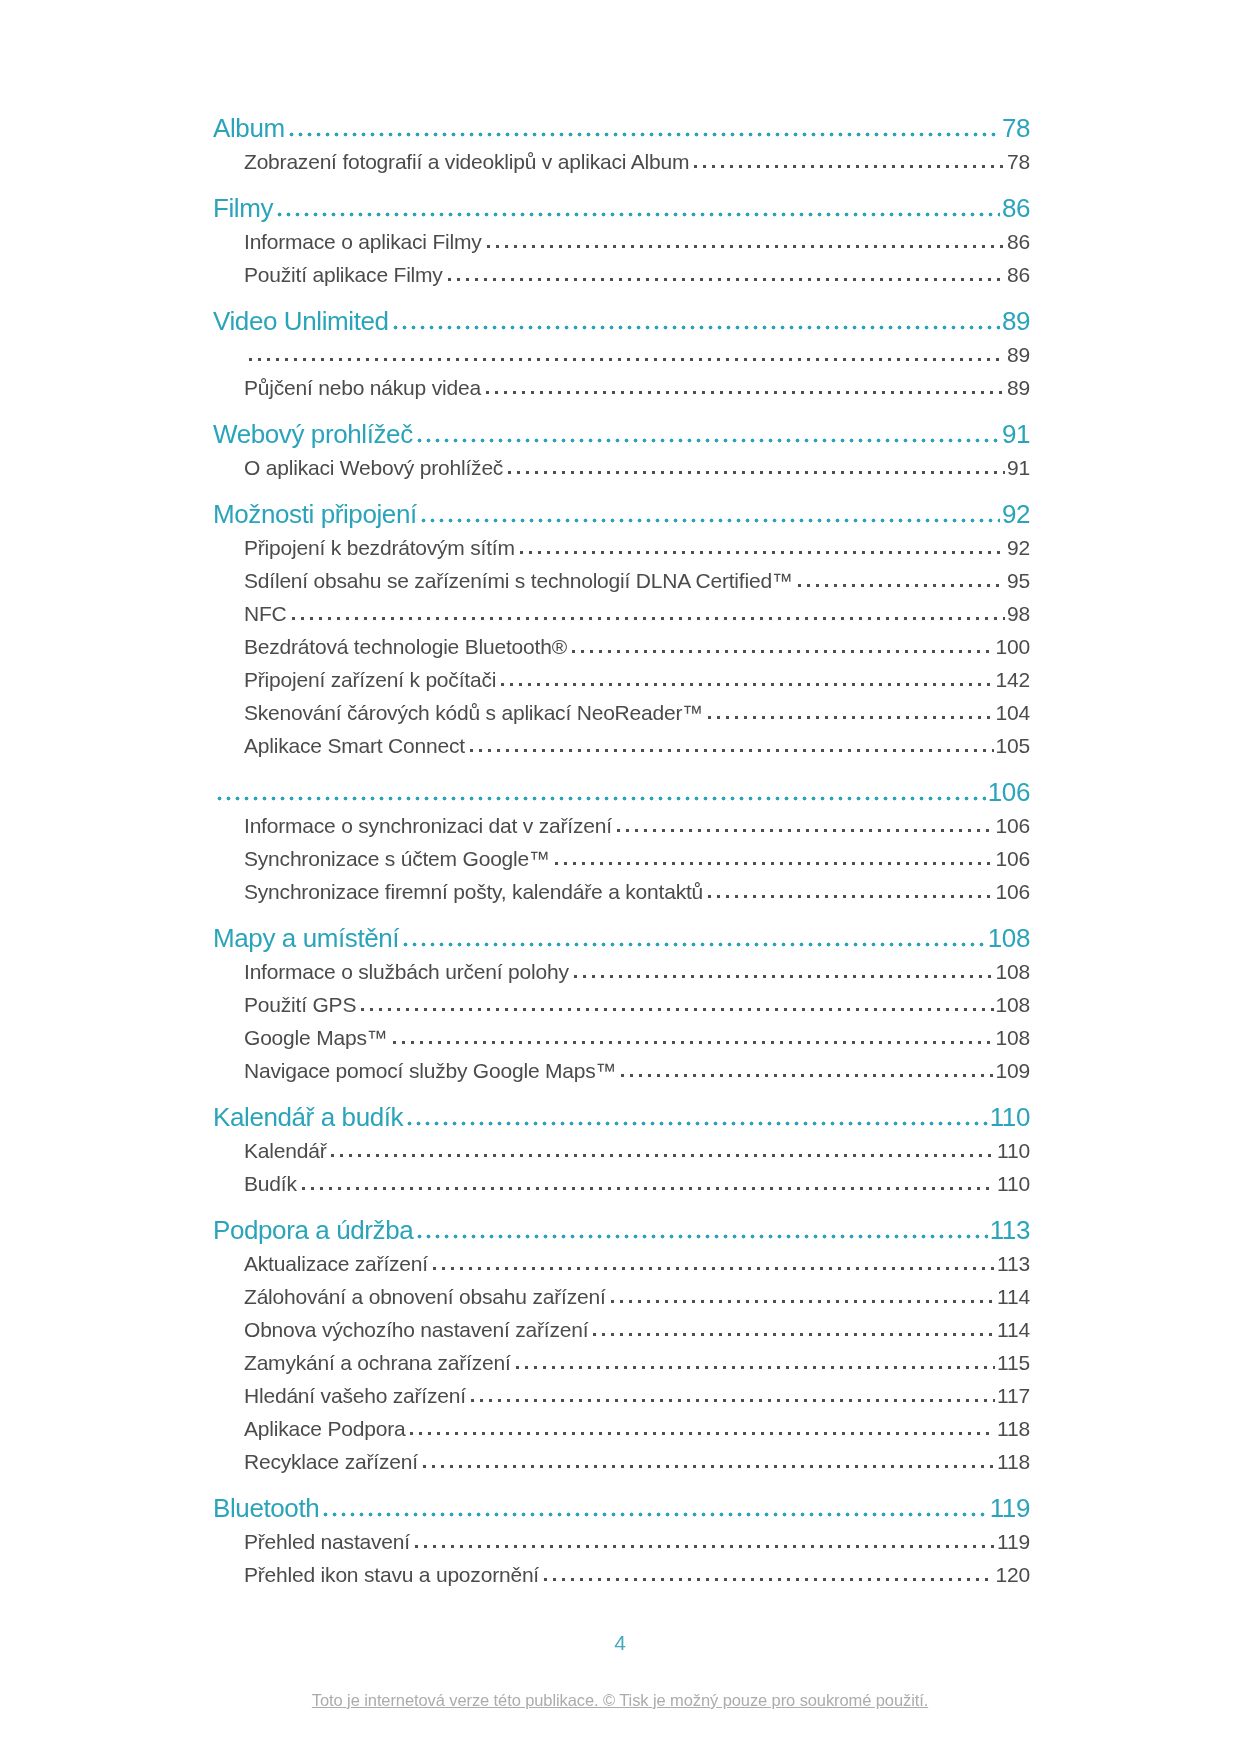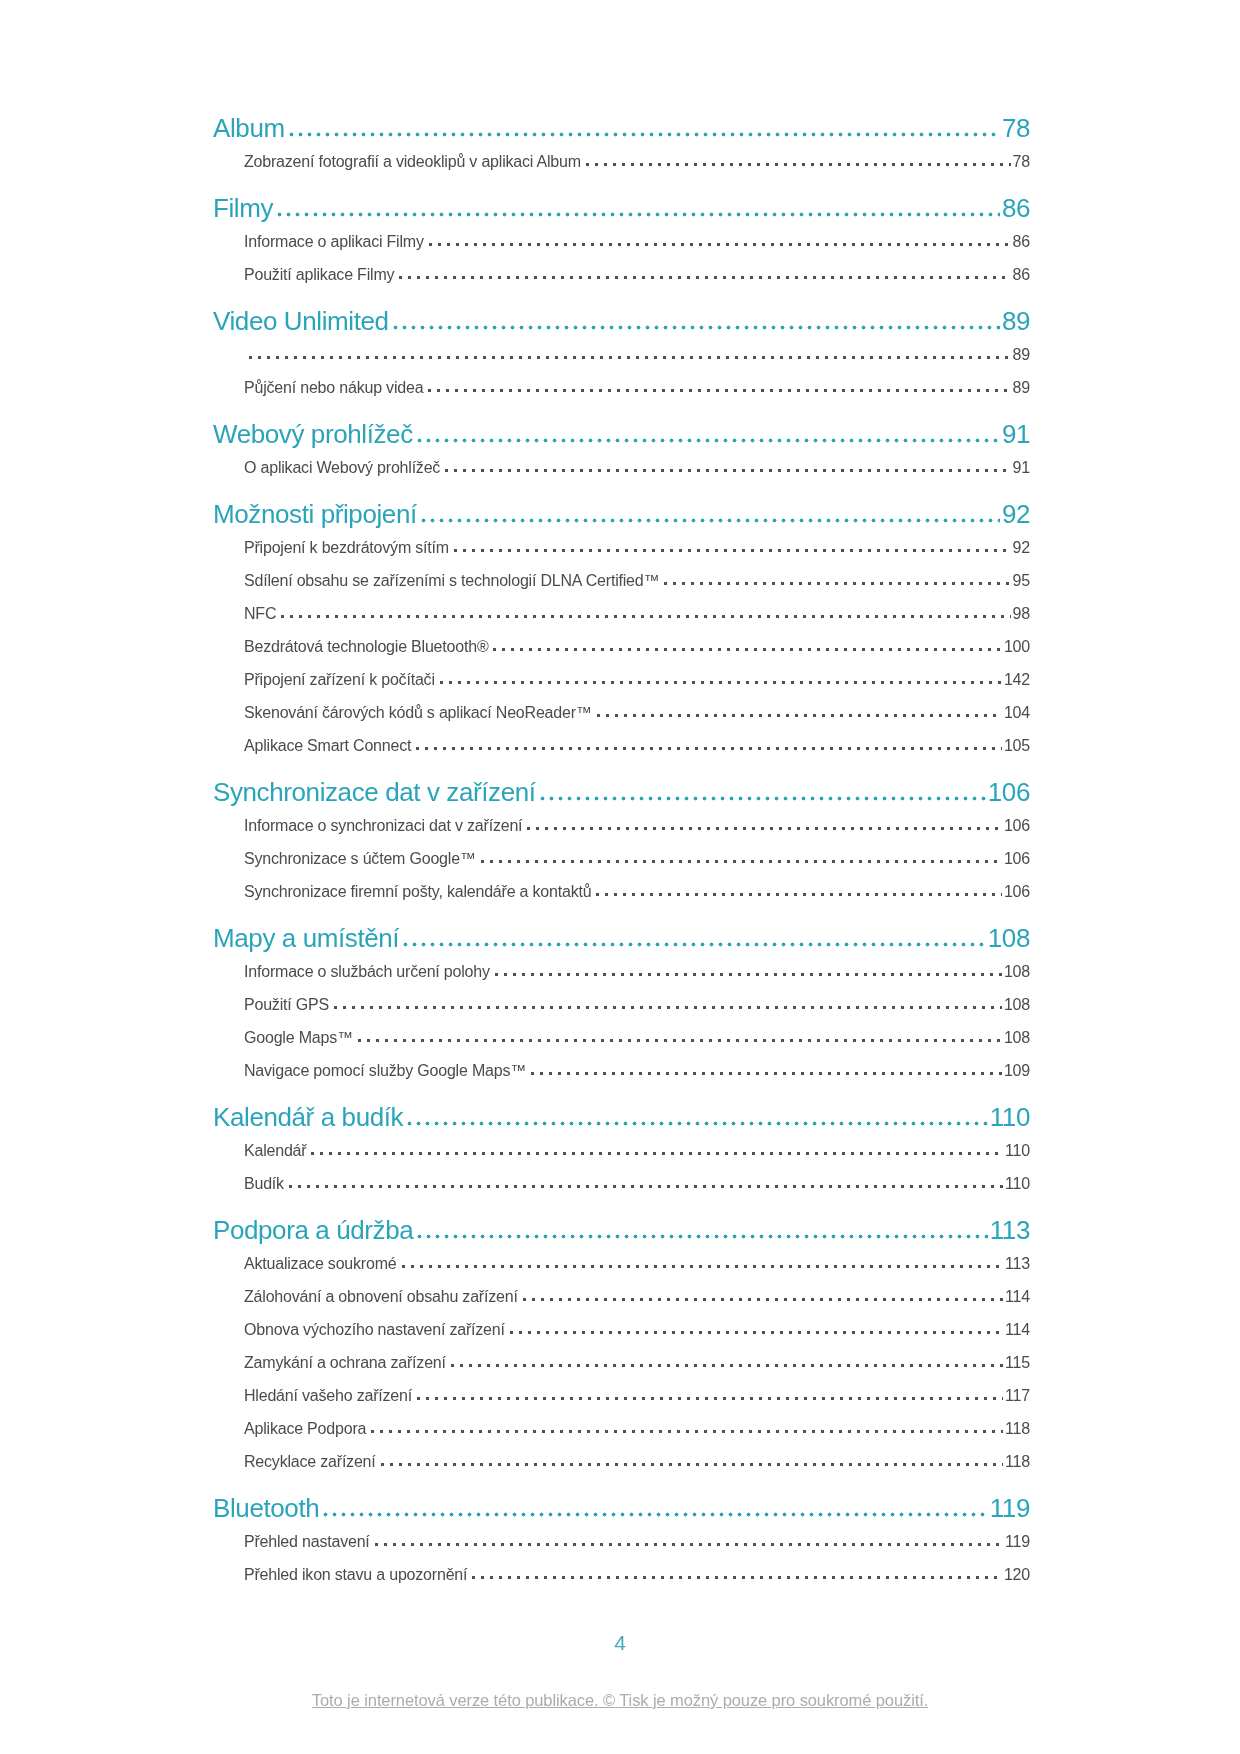--- a/index.html
+++ b/index.html
@@ -26,21 +26,21 @@
     white-space: nowrap;
   }
   .toc-row.heading {
     color: #2AA4BA;
     font-size: 26px;
     letter-spacing: -0.4px;
   }
   .toc-row.heading:not(:first-child) { margin-top: 14px; }
   .toc-row.sub {
     color: #4B4B4B;
-    font-size: 16px;
+    font-size: 21px;
     letter-spacing: -0.2px;
     padding-left: 31px;
   }
   .toc-row .label { white-space: nowrap; }
   .toc-row .page-num { white-space: nowrap; }
   .toc-row .leader {
     flex: 1 1 auto;
     min-width: 14px;
     height: 5px;
     margin: 0 2px;
@@ -165,21 +165,20 @@
         <span class="label">Skenování čárových kódů s aplikací NeoReader™</span>
         <span class="leader"></span>
         <span class="page-num">104</span>
       </div>
       <div class="toc-row sub">
         <span class="label">Aplikace Smart Connect</span>
         <span class="leader"></span>
         <span class="page-num">105</span>
       </div>
       <div class="toc-row heading">
-        <span class="label">Synchronizace dat v zařízení</span>
         <span class="leader"></span>
         <span class="page-num">106</span>
       </div>
       <div class="toc-row sub">
         <span class="label">Informace o synchronizaci dat v zařízení</span>
         <span class="leader"></span>
         <span class="page-num">106</span>
       </div>
       <div class="toc-row sub">
         <span class="label">Synchronizace s účtem Google™</span>
@@ -230,21 +229,21 @@
         <span class="label">Budík</span>
         <span class="leader"></span>
         <span class="page-num">110</span>
       </div>
       <div class="toc-row heading">
         <span class="label">Podpora a údržba</span>
         <span class="leader"></span>
         <span class="page-num">113</span>
       </div>
       <div class="toc-row sub">
-        <span class="label">Aktualizace soukromé</span>
+        <span class="label">Aktualizace zařízení</span>
         <span class="leader"></span>
         <span class="page-num">113</span>
       </div>
       <div class="toc-row sub">
         <span class="label">Zálohování a obnovení obsahu zařízení</span>
         <span class="leader"></span>
         <span class="page-num">114</span>
       </div>
       <div class="toc-row sub">
         <span class="label">Obnova výchozího nastavení zařízení</span>

